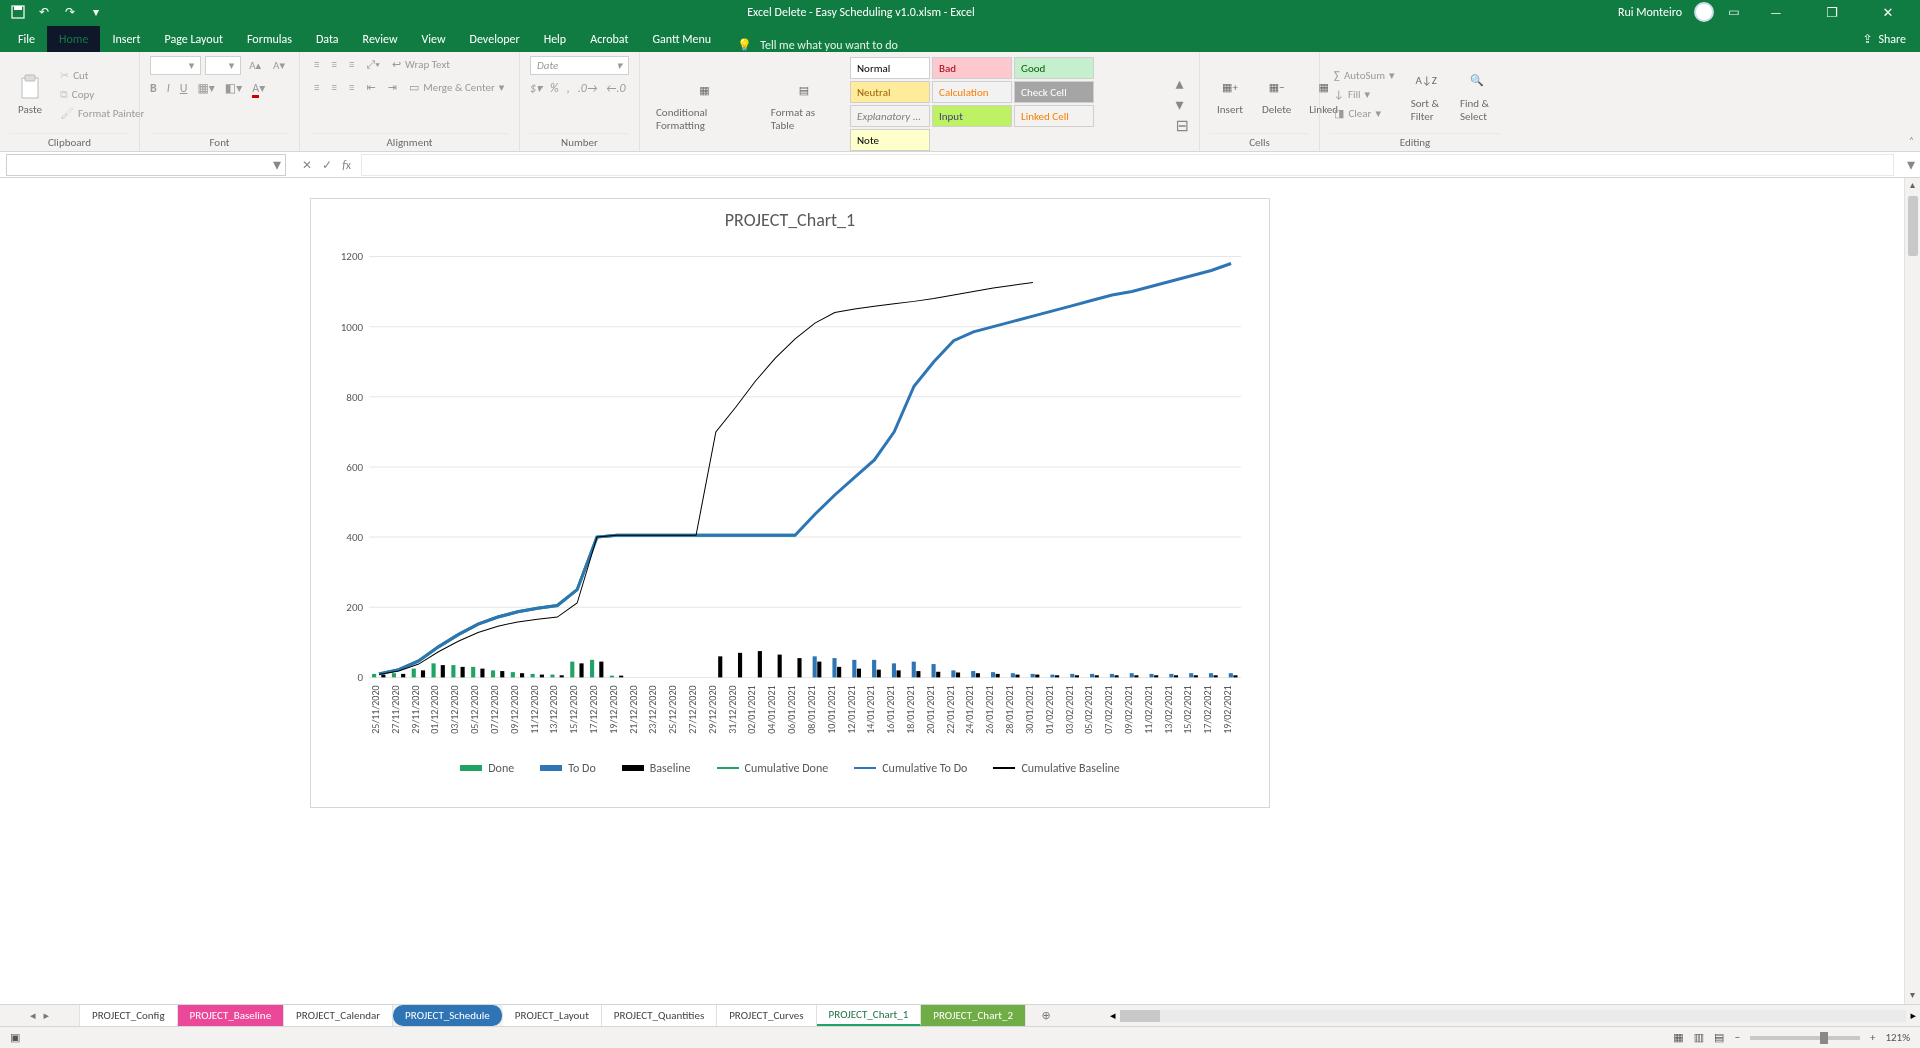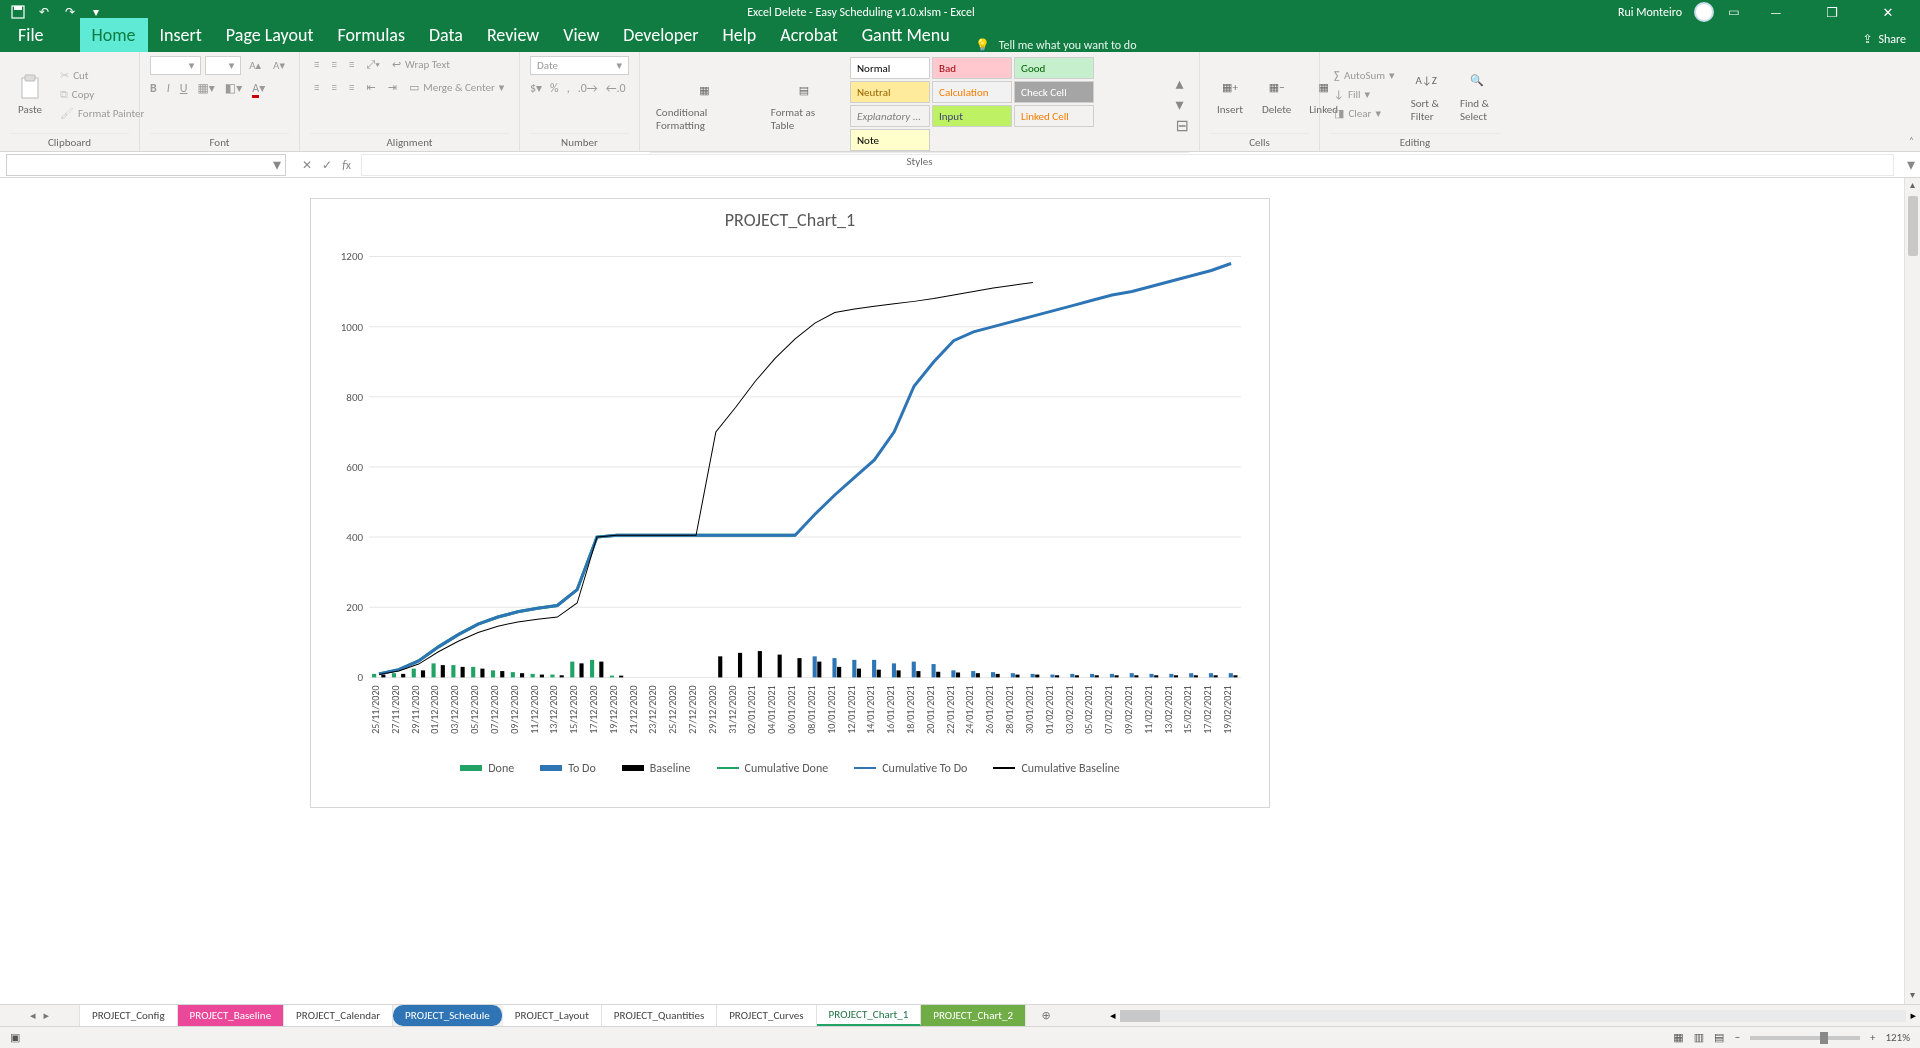--- a/index.html
+++ b/index.html
@@ -7,22 +7,22 @@
 
 .titlebar { height: 24px; background: #107c41; display: flex; align-items: center; color: #fff; font-size: 12px; }
 .titlebar .qat { display: flex; align-items: center; gap: 10px; padding-left: 10px; }
 .titlebar .title { flex: 1; text-align: center; }
 .titlebar .user { display: flex; align-items: center; gap: 12px; padding-right: 10px; }
 .titlebar .winbtn { width: 44px; text-align: center; font-size: 13px; }
 .icon16 { width: 16px; height: 16px; display: inline-flex; align-items: center; justify-content: center; }
 .avatar { width: 20px; height: 20px; border-radius: 50%; background: #fff; border: 2px solid #cde; display: inline-block; }
 
 .tabs { height: 28px; background: #107c41; display: flex; align-items: flex-end; padding-left: 6px; gap: 0; }
-.tab { padding: 6px 12px 6px 12px; font-size: 18px; color: #fff; cursor: pointer; }
-.tab.active { background: #5eead4; color: #107c41; margin-left: 24px; }
+.tab { padding: 6px 12px 6px 12px; font-size: 12px; color: #fff; cursor: pointer; }
+.tab.active { background: #0f172a; color: #107c41; }
 .tellme { display: flex; align-items: center; gap: 8px; padding: 0 14px; color: #e6f3ec; font-size: 12px; }
 .share { margin-left: auto; padding: 6px 14px; color: #fff; font-size: 12px; display: flex; align-items: center; gap: 6px; }
 
 .ribbon { height: 100px; background: #f3f2f1; border-bottom: 1px solid #d6d6d6; display: flex; position: relative; }
 .rgroup { border-right: 1px solid #e1e1e1; padding: 4px 10px 2px 10px; display: flex; flex-direction: column; justify-content: space-between; }
 .rgroup-label { text-align: center; font-size: 11px; color: #6b6b6b; padding-top: 2px; border-top: 1px solid #e9e9e9; }
 .rgroup-body { display: flex; align-items: center; gap: 6px; flex: 1; }
 .rbtn { font-size: 11px; color: #9a9a9a; padding: 2px 4px; white-space: nowrap; display: flex; align-items: center; gap: 4px; }
 .rbtn svg, .rbtn .glyph { opacity: .45; }
 .bigbtn { display: flex; flex-direction: column; align-items: center; gap: 2px; font-size: 11px; color: #6b6b6b; padding: 2px 6px; }
@@ -195,21 +195,21 @@
         <span class="rbtn">≡</span>
         <span class="rbtn">⇤</span>
         <span class="rbtn">⇥</span>
         <div class="rbtn"><span>▭</span><span>Merge &amp; Center</span>▾</div>
       </div>
     </div>
     <div class="rgroup-label">Alignment</div>
   </div>
 
   <div class="rgroup" style="width:120px">
-    <div class="rgroup-body" style="flex-direction:column;align-items:stretch;">
+    <div class="rgroup-body" style="flex-direction:column;align-items:stretch;font-style:italic;">
       <div class="datebox">
           <span>Date</span>
           <span>▾</span>
         </div>
       <div style="display:flex;gap:8px;color:#9a9a9a;font-size:12px;">
         <span>$▾</span>
         <span>%</span>
         <span>,</span>
         <span>.0→</span>
         <span>←.0</span>
@@ -239,21 +239,20 @@
         <div class="stylecell" style="background:#bef264;color:#3f3f76">Input</div>
         <div class="stylecell" style="color:#fa7d00">Linked Cell</div>
         <div class="stylecell" style="background:#ffffcc">Note</div>
       </div>
       <div style="display:flex;flex-direction:column;gap:2px;color:#888;">
         <span>▴</span>
         <span>▾</span>
         <span>⊟</span>
       </div>
     </div>
-    <div class="rgroup-label">Styles</div>
   </div>
 
   <div class="rgroup" style="width:120px">
     <div class="rgroup-body">
       <div class="bigbtn">
           <div class="glyphbox">▦+</div>
           <span>Insert</span>
         </div>
       <div class="bigbtn">
           <div class="glyphbox">▦−</div>

